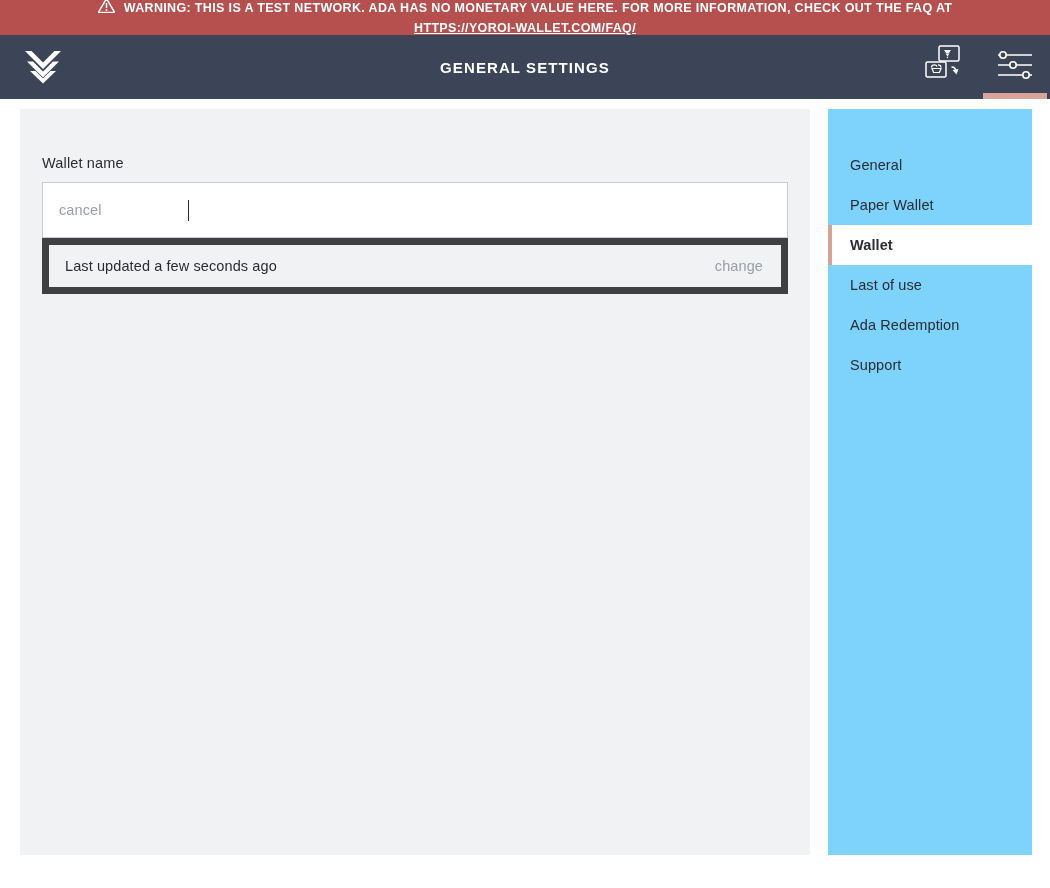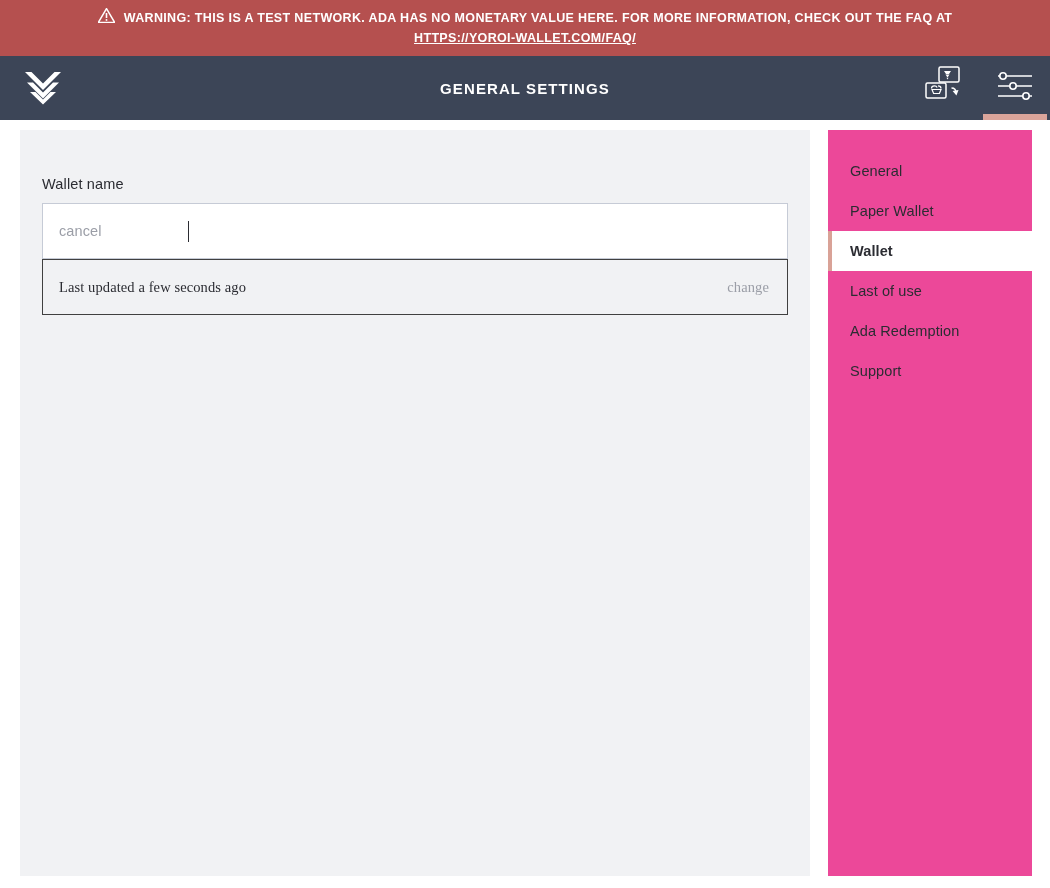--- a/index.html
+++ b/index.html
@@ -9,21 +9,21 @@
     width: 1050px;
     height: 888px;
     background: #ffffff;
     font-family: "Liberation Sans", sans-serif;
     overflow: hidden;
   }
 
   
   .warning-bar {
     width: 1050px;
-    height: 56px;
+    height: 35px;
     background: #b5504f;
     color: #ffffff;
     display: flex;
     flex-direction: column;
     align-items: center;
     justify-content: center;
     padding: 4px 18px;
   }
   .warning-line1 {
     display: flex;
@@ -132,22 +132,21 @@
     width: 746px;
     height: 56px;
     background: #ffffff;
     border: 1px solid #c6cbd6;
     display: flex;
     align-items: center;
     padding: 0 18px 0 16px;
   }
   .input-box.readonly {
     background: transparent;
-    border: 1px solid #404040;
-    font-family: Liberation Serif, serif;
+    border: 7px solid #404040;
   }
   .input-value {
     font-size: 14.5px;
     color: #2b2c32;
     letter-spacing: 0.1px;
     flex: 1;
     border: none;
     outline: none;
     background: transparent;
     font-family: "Liberation Sans", sans-serif;
@@ -172,22 +171,22 @@
     color: #9b9ea7;
     letter-spacing: 0.1px;
     cursor: pointer;
     user-select: none;
   }
 
   
   .settings-menu {
     width: 204px;
     height: 746px;
-    background: #ec4899;
-    padding-top: 21px;
+    background: #7dd3fc;
+    padding-top: 36px;
   }
   .menu-item {
     position: relative;
     height: 40px;
     display: flex;
     align-items: center;
     padding-left: 22px;
     font-size: 14.5px;
     color: #2b2c32;
     letter-spacing: 0.1px;

